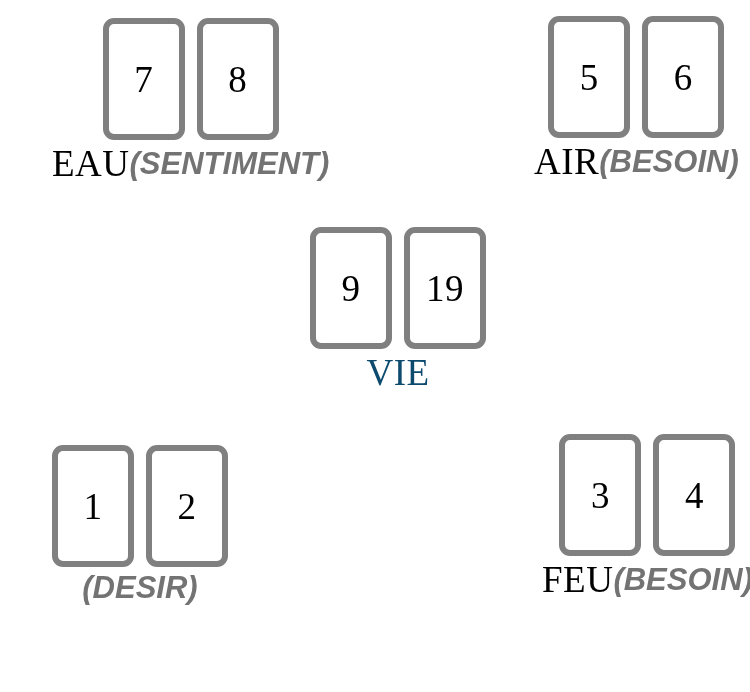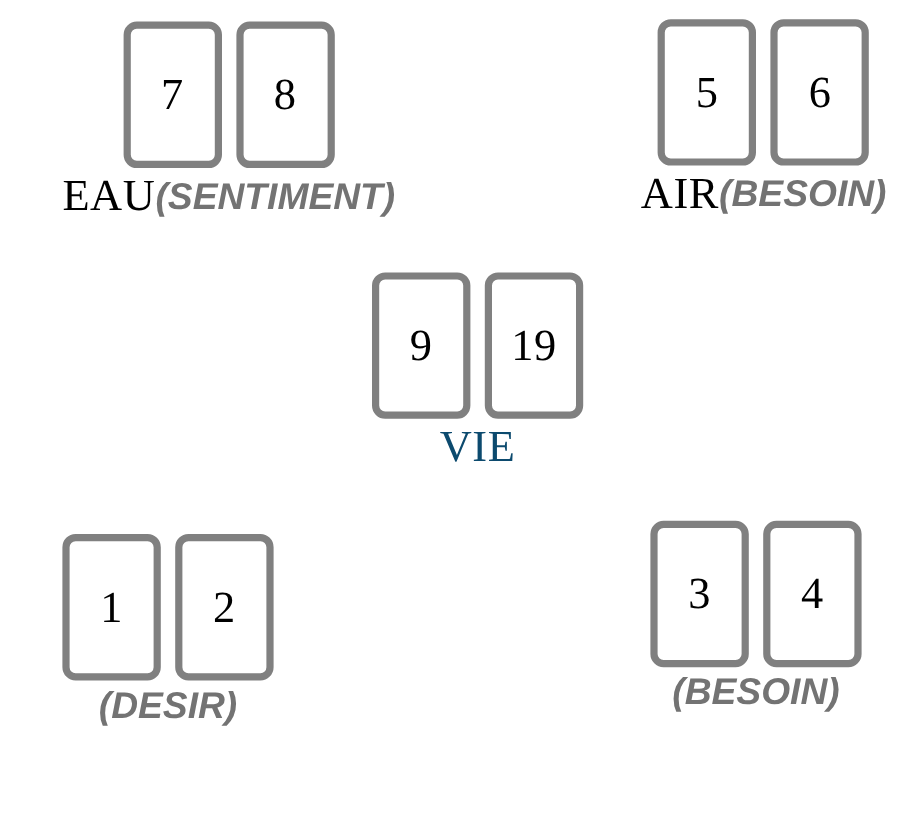--- a/index.html
+++ b/index.html
@@ -136,17 +136,18 @@
       <div class="element-aspect">(DESIR)</div>
     </div>
   </div>
 
   <div class="card-group" id="group-feu">
     <div class="card-row">
       <div class="card">3</div>
       <div class="card">4</div>
     </div>
     <div class="label-stack">
+      <div class="element-name">FEU</div>
       <div class="element-aspect">(BESOIN)</div>
     </div>
   </div>
 
 </div>
 
 </body></html>

